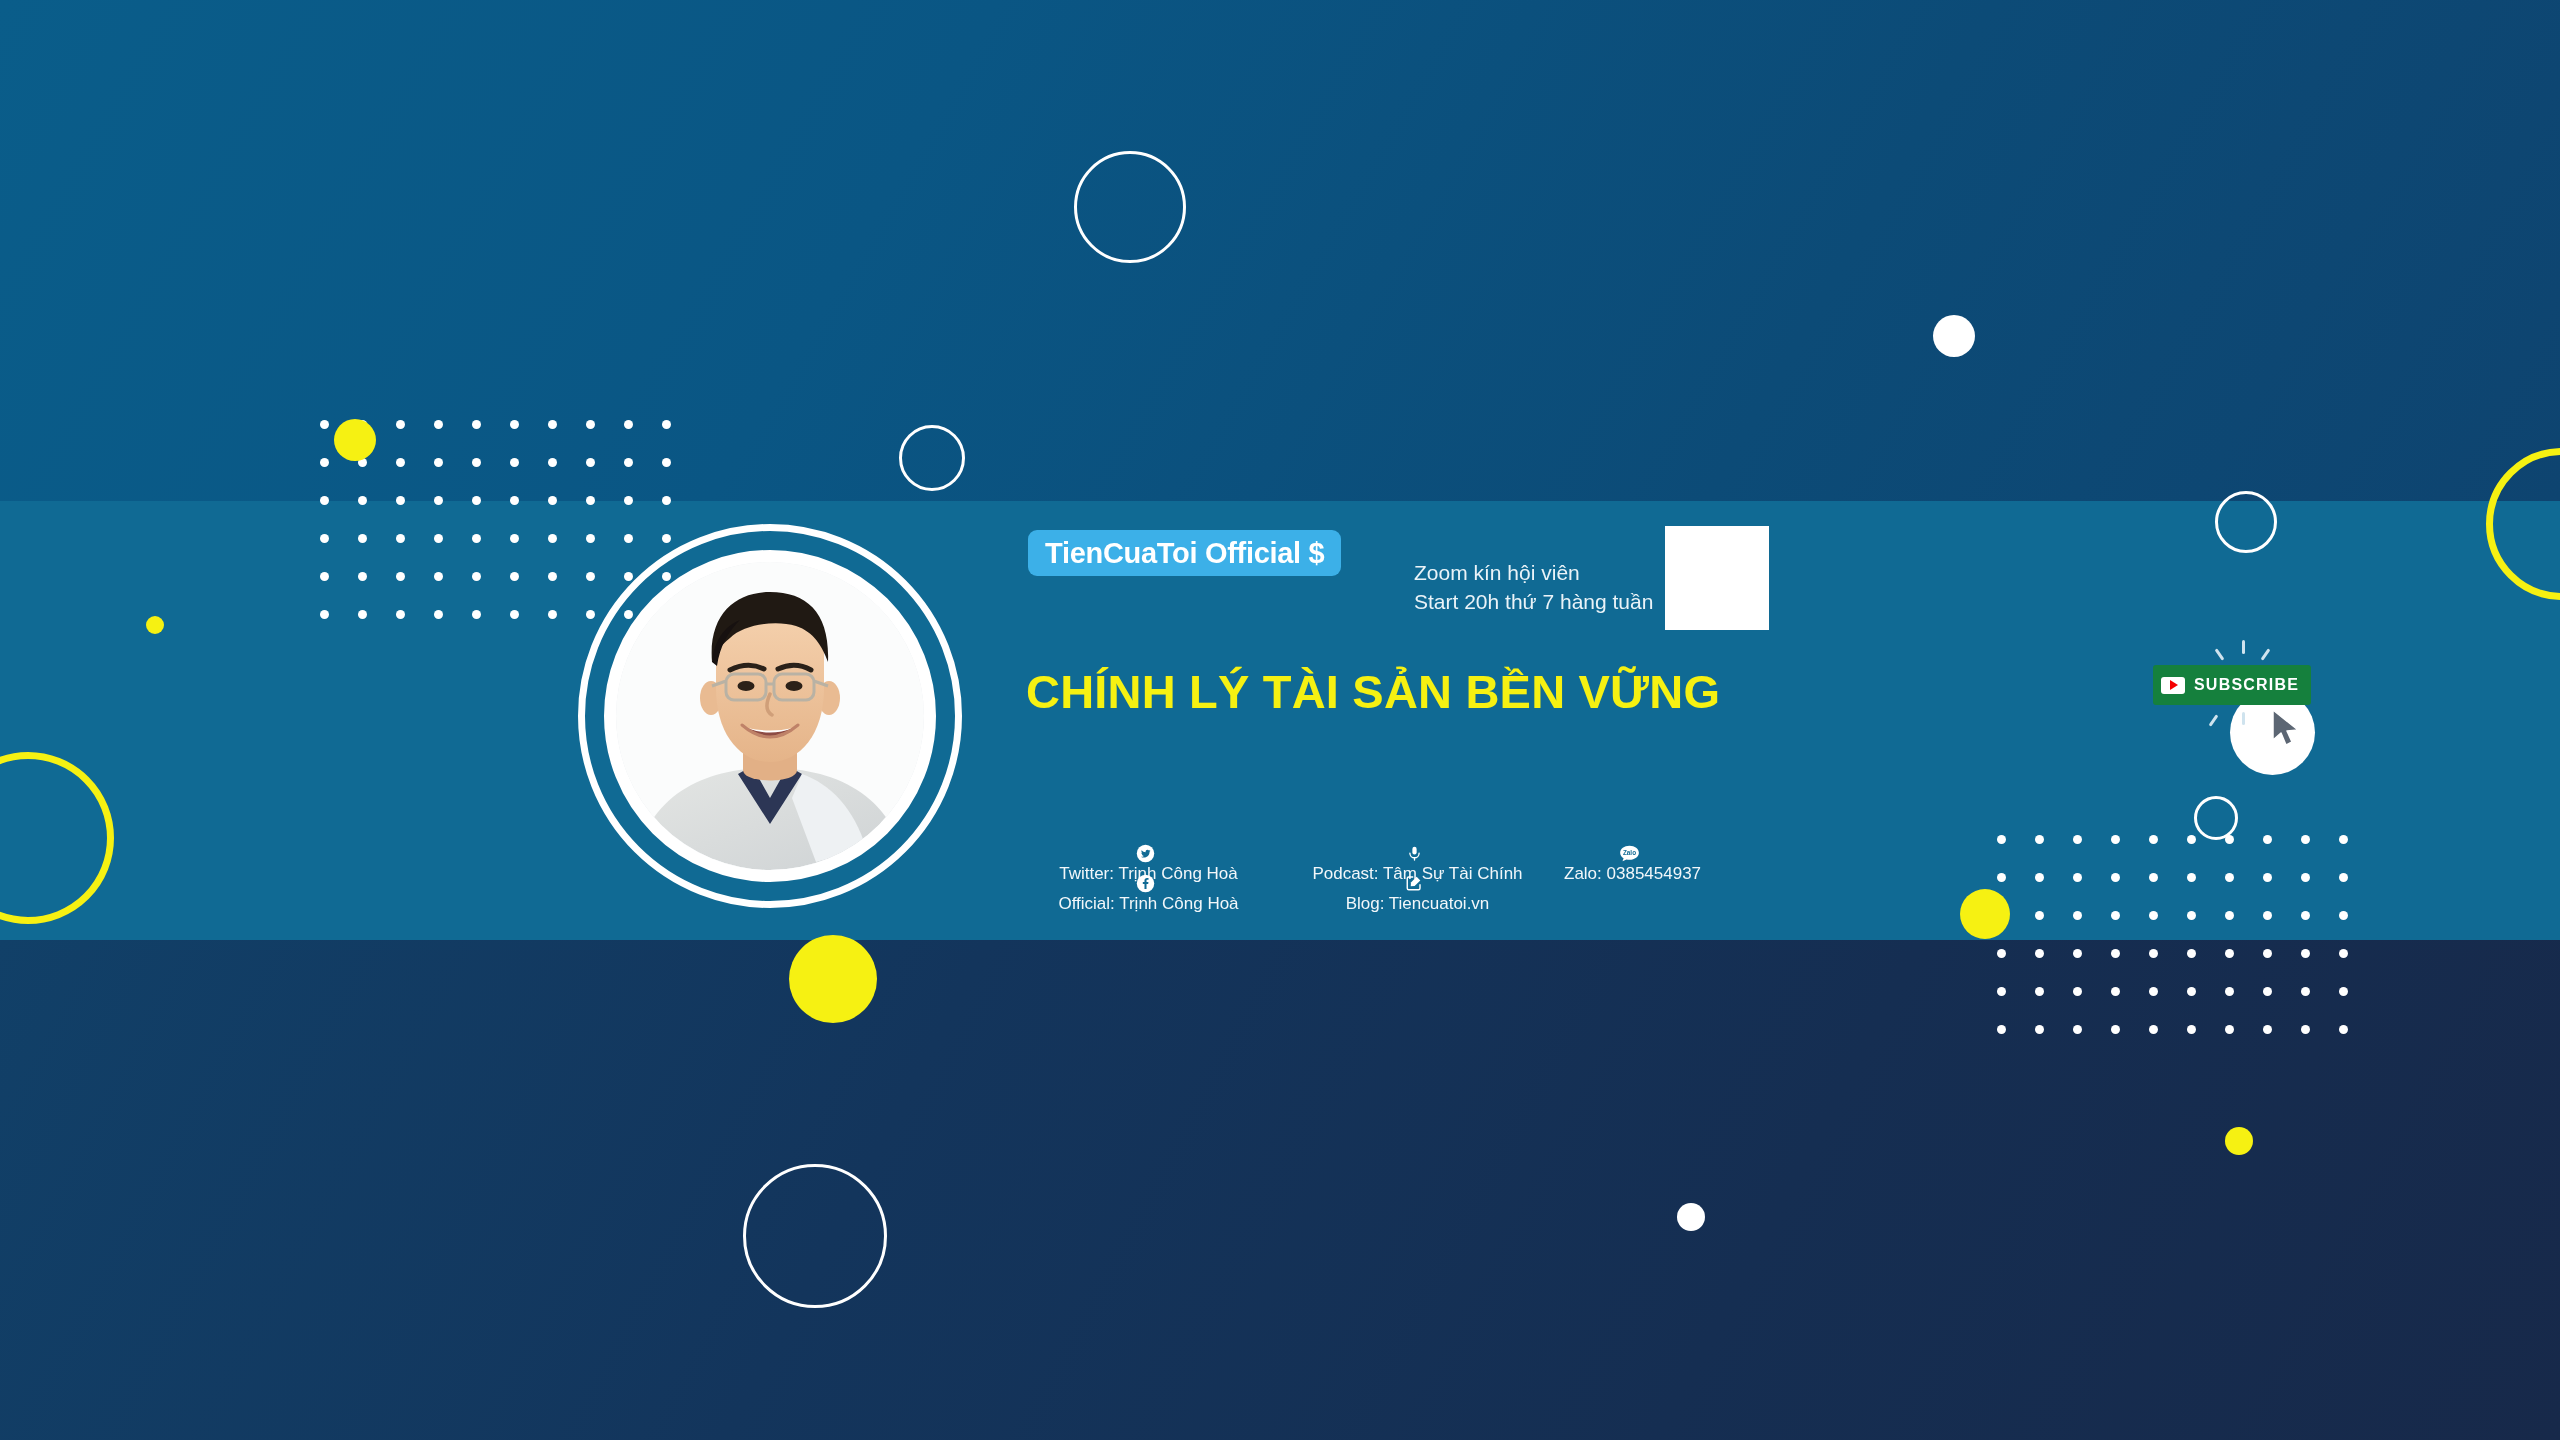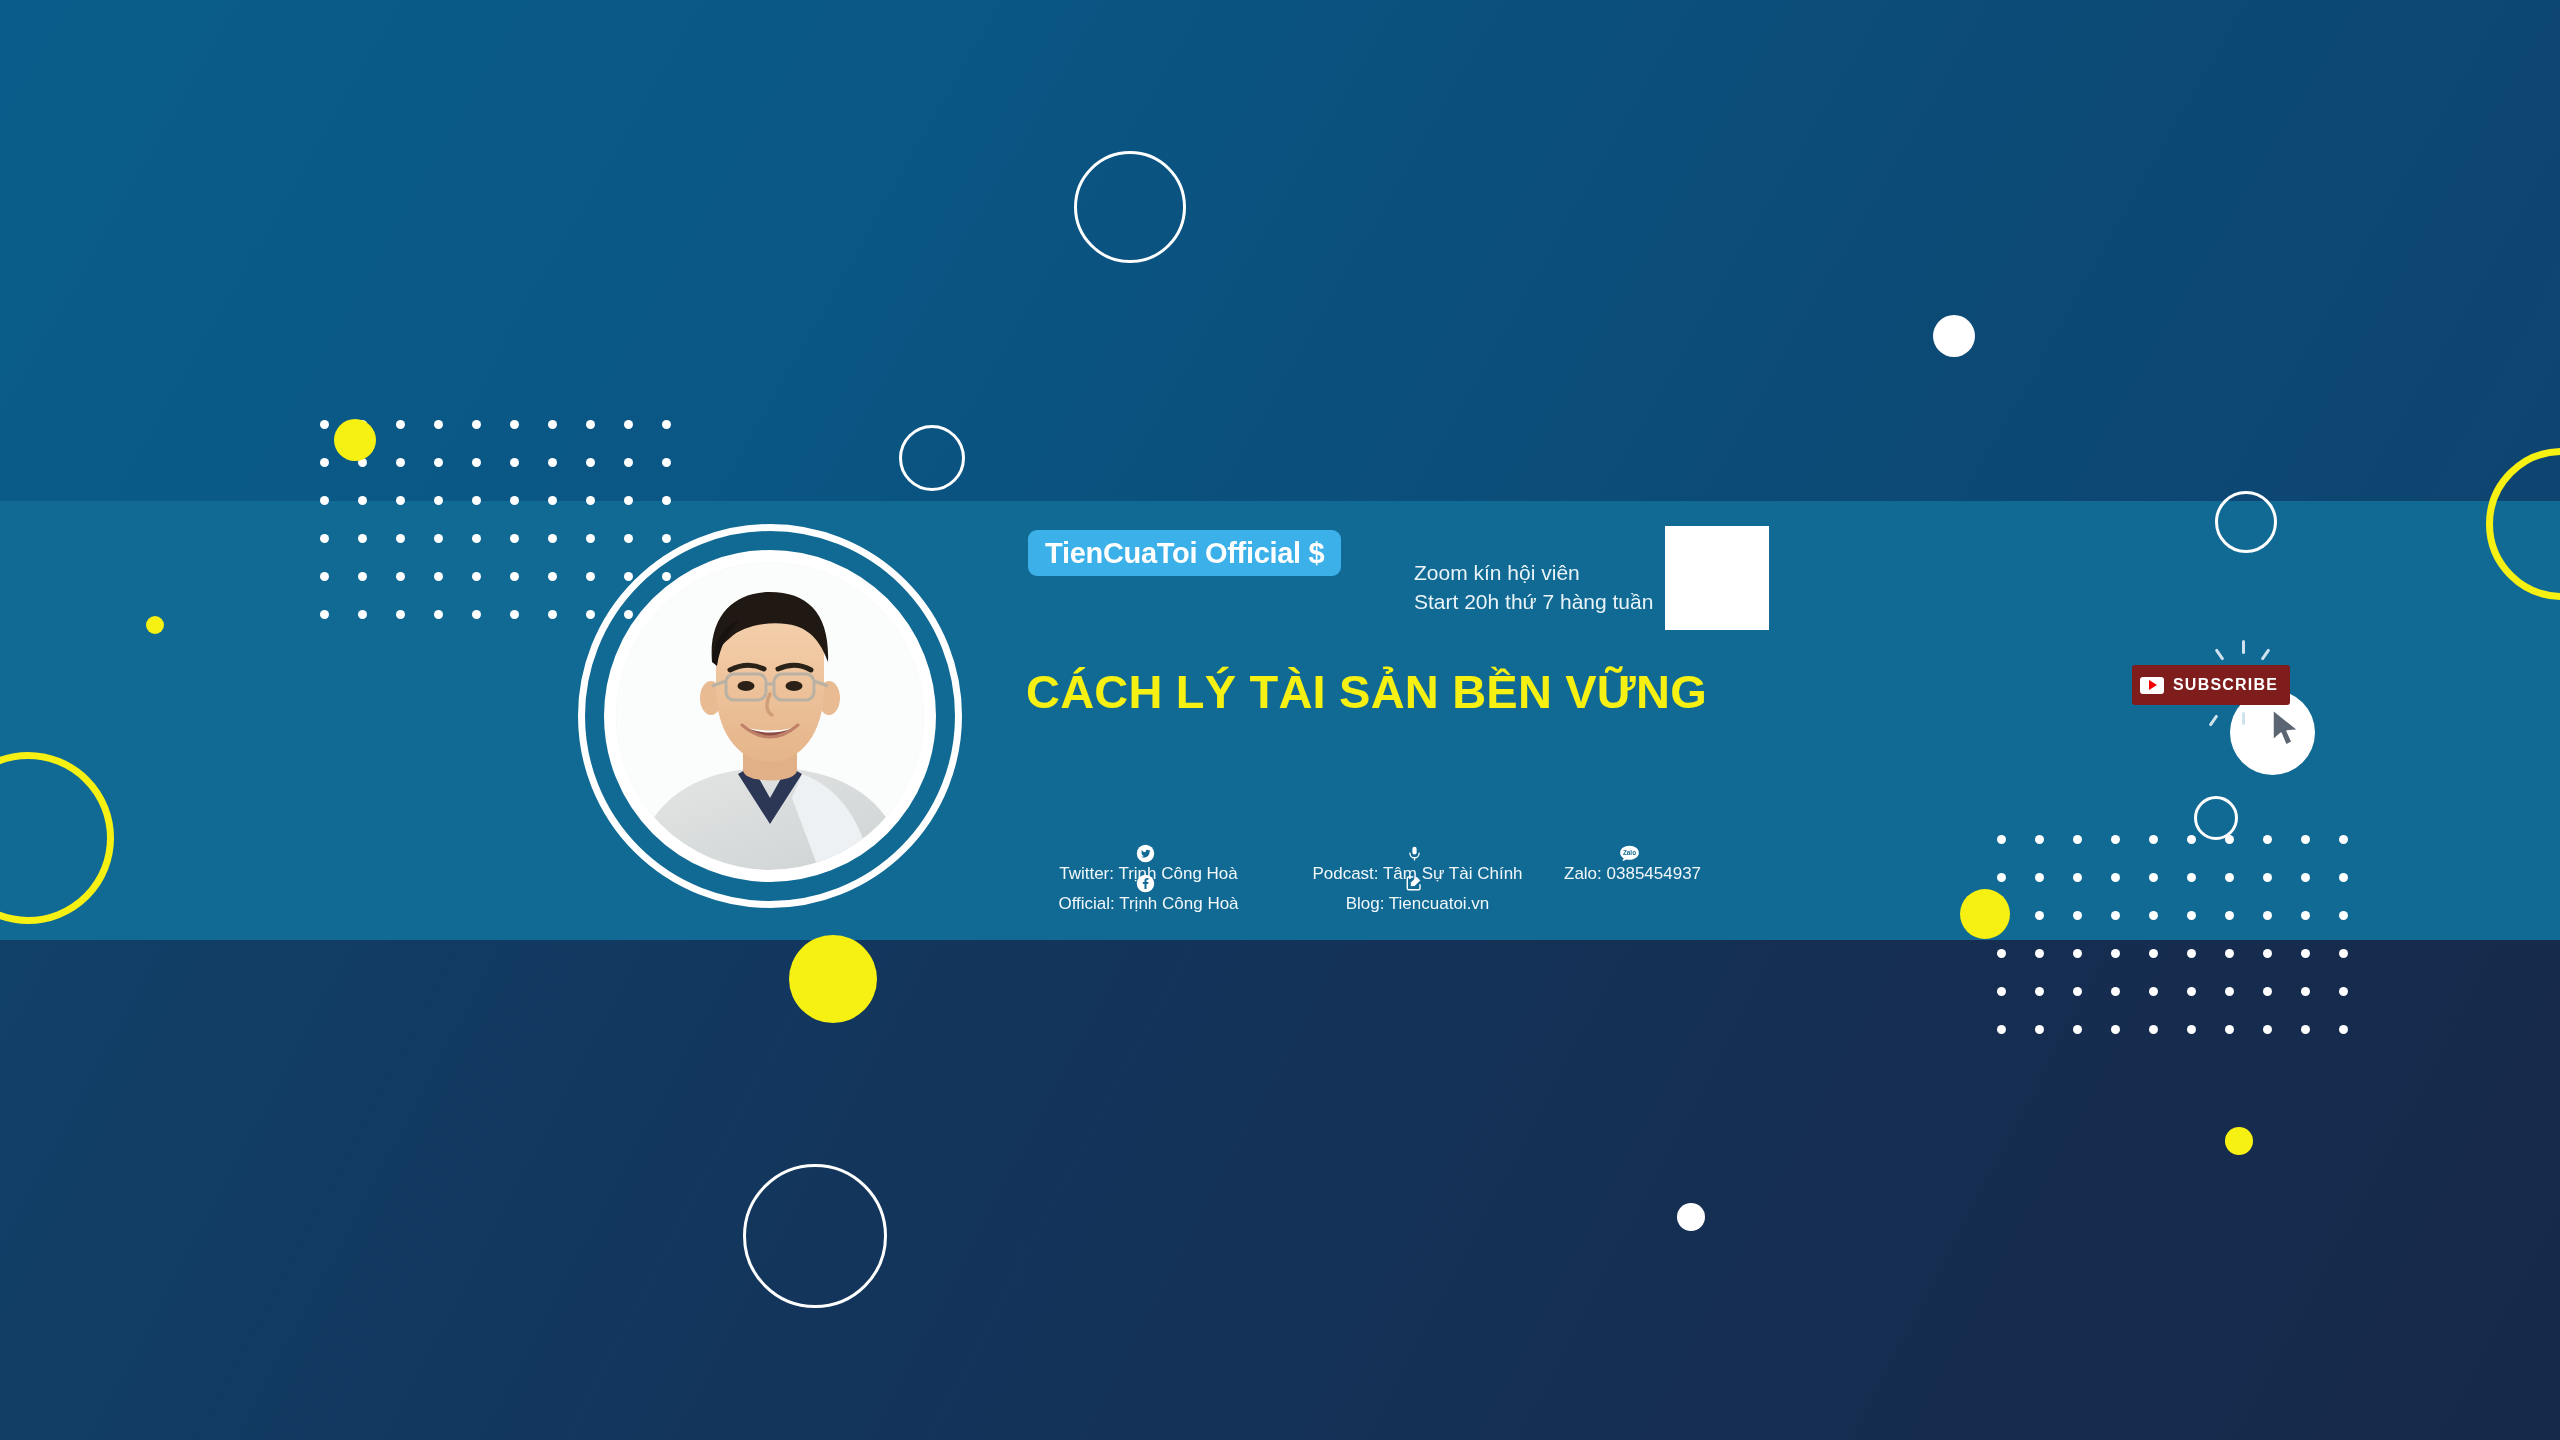--- a/index.html
+++ b/index.html
@@ -194,23 +194,23 @@
   }
   .sub-circle {
     position: absolute;
     left: 100px; top: 50px;
     width: 85px; height: 85px;
     background: #ffffff;
     border-radius: 50%;
   }
   .sub-btn {
     position: absolute;
-    left: 2px; top: 25px;
+    left: 23px; top: 25px;
     height: 40px;
-    background: #7f1d1d;
+    background: #15803d;
     border-radius: 3px;
     display: flex;
     align-items: center;
     padding: 0 12px 0 8px;
   }
   .sub-btn .yt {
     width: 24px; height: 17px;
     background: #ffffff;
     border-radius: 3px;
     margin-right: 9px;
@@ -698,21 +698,21 @@
   <div class="zoom-note">
     <div>Zoom kín hội viên</div>
     <div>Start 20h thứ 7 hàng tuần</div>
   </div>
 
   <div class="qr">
     <div class="qrgrid" id="qrgrid"><span class="on"></span><span class="on"></span><span class="on"></span><span class="on"></span><span class="on"></span><span class="on"></span><span class="on"></span><span></span><span class="on"></span><span class="on"></span><span class="on"></span><span></span><span></span><span class="on"></span><span></span><span class="on"></span><span class="on"></span><span></span><span class="on"></span><span class="on"></span><span class="on"></span><span class="on"></span><span class="on"></span><span class="on"></span><span class="on"></span><span class="on"></span><span></span><span></span><span></span><span></span><span></span><span class="on"></span><span></span><span class="on"></span><span></span><span></span><span class="on"></span><span></span><span class="on"></span><span class="on"></span><span></span><span class="on"></span><span></span><span class="on"></span><span></span><span></span><span></span><span></span><span></span><span class="on"></span><span class="on"></span><span></span><span class="on"></span><span class="on"></span><span class="on"></span><span></span><span class="on"></span><span></span><span class="on"></span><span class="on"></span><span></span><span></span><span class="on"></span><span class="on"></span><span></span><span></span><span></span><span></span><span class="on"></span><span></span><span class="on"></span><span class="on"></span><span class="on"></span><span></span><span class="on"></span><span class="on"></span><span></span><span class="on"></span><span class="on"></span><span class="on"></span><span></span><span class="on"></span><span></span><span class="on"></span><span class="on"></span><span></span><span></span><span></span><span></span><span></span><span class="on"></span><span class="on"></span><span></span><span class="on"></span><span></span><span class="on"></span><span class="on"></span><span class="on"></span><span></span><span class="on"></span><span class="on"></span><span></span><span class="on"></span><span class="on"></span><span class="on"></span><span></span><span class="on"></span><span></span><span></span><span></span><span class="on"></span><span></span><span class="on"></span><span></span><span class="on"></span><span class="on"></span><span></span><span></span><span class="on"></span><span></span><span class="on"></span><span class="on"></span><span class="on"></span><span></span><span class="on"></span><span class="on"></span><span></span><span></span><span></span><span></span><span></span><span class="on"></span><span></span><span></span><span></span><span></span><span class="on"></span><span class="on"></span><span></span><span class="on"></span><span class="on"></span><span class="on"></span><span></span><span class="on"></span><span></span><span></span><span></span><span></span><span></span><span class="on"></span><span class="on"></span><span class="on"></span><span class="on"></span><span class="on"></span><span class="on"></span><span class="on"></span><span class="on"></span><span></span><span></span><span class="on"></span><span class="on"></span><span></span><span></span><span class="on"></span><span class="on"></span><span></span><span class="on"></span><span></span><span class="on"></span><span class="on"></span><span class="on"></span><span class="on"></span><span class="on"></span><span class="on"></span><span class="on"></span><span></span><span></span><span></span><span></span><span></span><span></span><span></span><span></span><span class="on"></span><span></span><span></span><span class="on"></span><span></span><span class="on"></span><span></span><span class="on"></span><span></span><span></span><span></span><span></span><span></span><span></span><span></span><span></span><span></span><span class="on"></span><span class="on"></span><span></span><span></span><span></span><span></span><span></span><span></span><span class="on"></span><span class="on"></span><span class="on"></span><span></span><span class="on"></span><span class="on"></span><span class="on"></span><span class="on"></span><span class="on"></span><span class="on"></span><span class="on"></span><span class="on"></span><span></span><span class="on"></span><span></span><span class="on"></span><span></span><span class="on"></span><span class="on"></span><span class="on"></span><span class="on"></span><span class="on"></span><span></span><span></span><span class="on"></span><span class="on"></span><span class="on"></span><span class="on"></span><span></span><span class="on"></span><span></span><span></span><span class="on"></span><span></span><span></span><span class="on"></span><span></span><span></span><span></span><span></span><span class="on"></span><span class="on"></span><span></span><span></span><span class="on"></span><span></span><span></span><span></span><span></span><span></span><span class="on"></span><span></span><span class="on"></span><span></span><span class="on"></span><span></span><span class="on"></span><span class="on"></span><span></span><span class="on"></span><span class="on"></span><span></span><span class="on"></span><span></span><span></span><span class="on"></span><span></span><span class="on"></span><span></span><span></span><span></span><span></span><span></span><span></span><span class="on"></span><span></span><span></span><span class="on"></span><span></span><span class="on"></span><span></span><span class="on"></span><span class="on"></span><span></span><span></span><span></span><span class="on"></span><span class="on"></span><span></span><span class="on"></span><span class="on"></span><span></span><span></span><span></span><span></span><span class="on"></span><span></span><span class="on"></span><span class="on"></span><span></span><span></span><span class="on"></span><span class="on"></span><span></span><span class="on"></span><span class="on"></span><span class="on"></span><span></span><span class="on"></span><span class="on"></span><span class="on"></span><span class="on"></span><span></span><span class="on"></span><span class="on"></span><span class="on"></span><span class="on"></span><span></span><span class="on"></span><span></span><span class="on"></span><span></span><span class="on"></span><span></span><span class="on"></span><span></span><span></span><span class="on"></span><span class="on"></span><span class="on"></span><span class="on"></span><span class="on"></span><span></span><span class="on"></span><span></span><span class="on"></span><span></span><span></span><span></span><span></span><span></span><span></span><span class="on"></span><span></span><span class="on"></span><span></span><span class="on"></span><span class="on"></span><span class="on"></span><span class="on"></span><span></span><span></span><span></span><span></span><span></span><span></span><span class="on"></span><span class="on"></span><span class="on"></span><span></span><span></span><span></span><span class="on"></span><span class="on"></span><span></span><span></span><span></span><span></span><span></span><span class="on"></span><span class="on"></span><span></span><span></span><span class="on"></span><span></span><span></span><span></span><span></span><span></span><span class="on"></span><span></span><span class="on"></span><span class="on"></span><span class="on"></span><span class="on"></span><span class="on"></span><span></span><span></span><span class="on"></span><span></span><span class="on"></span><span></span><span class="on"></span><span></span><span class="on"></span><span class="on"></span><span class="on"></span><span class="on"></span><span></span><span class="on"></span><span class="on"></span><span class="on"></span><span class="on"></span><span></span><span></span><span></span><span></span><span class="on"></span><span class="on"></span><span class="on"></span><span></span><span></span><span class="on"></span><span></span><span></span><span></span><span></span><span></span><span></span><span></span><span></span><span></span><span></span><span></span><span></span><span class="on"></span><span class="on"></span><span></span><span></span><span class="on"></span><span></span><span></span><span class="on"></span><span class="on"></span><span class="on"></span><span></span><span></span><span></span><span></span><span></span><span></span><span></span><span class="on"></span><span class="on"></span><span class="on"></span><span class="on"></span><span class="on"></span><span class="on"></span><span class="on"></span><span></span><span></span><span class="on"></span><span></span><span></span><span></span><span></span><span class="on"></span><span></span><span></span><span></span><span class="on"></span><span class="on"></span><span class="on"></span><span></span><span class="on"></span><span class="on"></span><span></span><span class="on"></span><span></span><span></span><span></span><span></span><span></span><span class="on"></span><span></span><span></span><span></span><span></span><span></span><span class="on"></span><span class="on"></span><span class="on"></span><span></span><span class="on"></span><span></span><span></span><span class="on"></span><span class="on"></span><span></span><span></span><span></span><span class="on"></span><span class="on"></span><span></span><span class="on"></span><span class="on"></span><span class="on"></span><span></span><span class="on"></span><span></span><span></span><span class="on"></span><span class="on"></span><span class="on"></span><span></span><span></span><span class="on"></span><span></span><span></span><span></span><span></span><span></span><span class="on"></span><span></span><span class="on"></span><span class="on"></span><span class="on"></span><span class="on"></span><span></span><span class="on"></span><span class="on"></span><span class="on"></span><span></span><span class="on"></span><span></span><span></span><span></span><span class="on"></span><span class="on"></span><span class="on"></span><span></span><span class="on"></span><span></span><span class="on"></span><span></span><span></span><span></span><span></span><span class="on"></span><span class="on"></span><span></span><span></span><span class="on"></span><span></span><span class="on"></span><span class="on"></span><span class="on"></span><span></span><span class="on"></span><span></span><span></span><span></span><span class="on"></span><span class="on"></span><span class="on"></span><span class="on"></span><span></span><span class="on"></span><span></span><span class="on"></span><span class="on"></span><span class="on"></span><span></span><span></span><span></span><span class="on"></span><span class="on"></span><span class="on"></span><span></span><span></span><span></span><span></span><span></span><span class="on"></span><span></span><span></span><span class="on"></span><span></span><span class="on"></span><span></span><span></span><span class="on"></span><span></span><span class="on"></span><span class="on"></span><span></span><span class="on"></span><span></span><span></span><span class="on"></span><span></span><span></span><span class="on"></span><span class="on"></span><span class="on"></span><span class="on"></span><span class="on"></span><span class="on"></span><span class="on"></span><span></span><span class="on"></span><span class="on"></span><span class="on"></span><span class="on"></span><span class="on"></span><span class="on"></span><span class="on"></span><span></span><span class="on"></span><span></span><span></span><span></span><span></span><span class="on"></span><span></span><span></span><span></span></div>
   </div>
 
   <div class="headline">
-    <div>CÁCH LÝ TÀI SẢN BỀN VỮNG</div>
+    <div>CHÍNH LÝ TÀI SẢN BỀN VỮNG</div>
   </div>
 
   <div class="contacts">
     <div class="contact-col">
       <div class="contact-row">
         <span class="ico">
           <svg width="19" height="19" viewBox="0 0 24 24">
               <circle cx="12" cy="12" r="11" fill="#fff"></circle>
               <path d="M18.4 8.6c-.5.2-1 .4-1.5.4.5-.3.9-.8 1.1-1.4-.5.3-1 .5-1.6.6-.5-.5-1.1-.8-1.8-.8-1.4 0-2.5 1.1-2.5 2.5 0 .2 0 .4.1.6-2.1-.1-3.9-1.1-5.1-2.6-.2.4-.3.8-.3 1.2 0 .9.4 1.6 1.1 2.1-.4 0-.8-.1-1.1-.3 0 1.2.9 2.2 2 2.4-.2.1-.5.1-.7.1-.2 0-.3 0-.5-.1.3 1 1.2 1.7 2.3 1.7-.9.7-1.9 1.1-3.1 1.1h-.6c1.1.7 2.4 1.1 3.8 1.1 4.6 0 7.1-3.8 7.1-7.1v-.3c.5-.4.9-.8 1.3-1.2z" fill="#106a94"></path>
             </svg>

